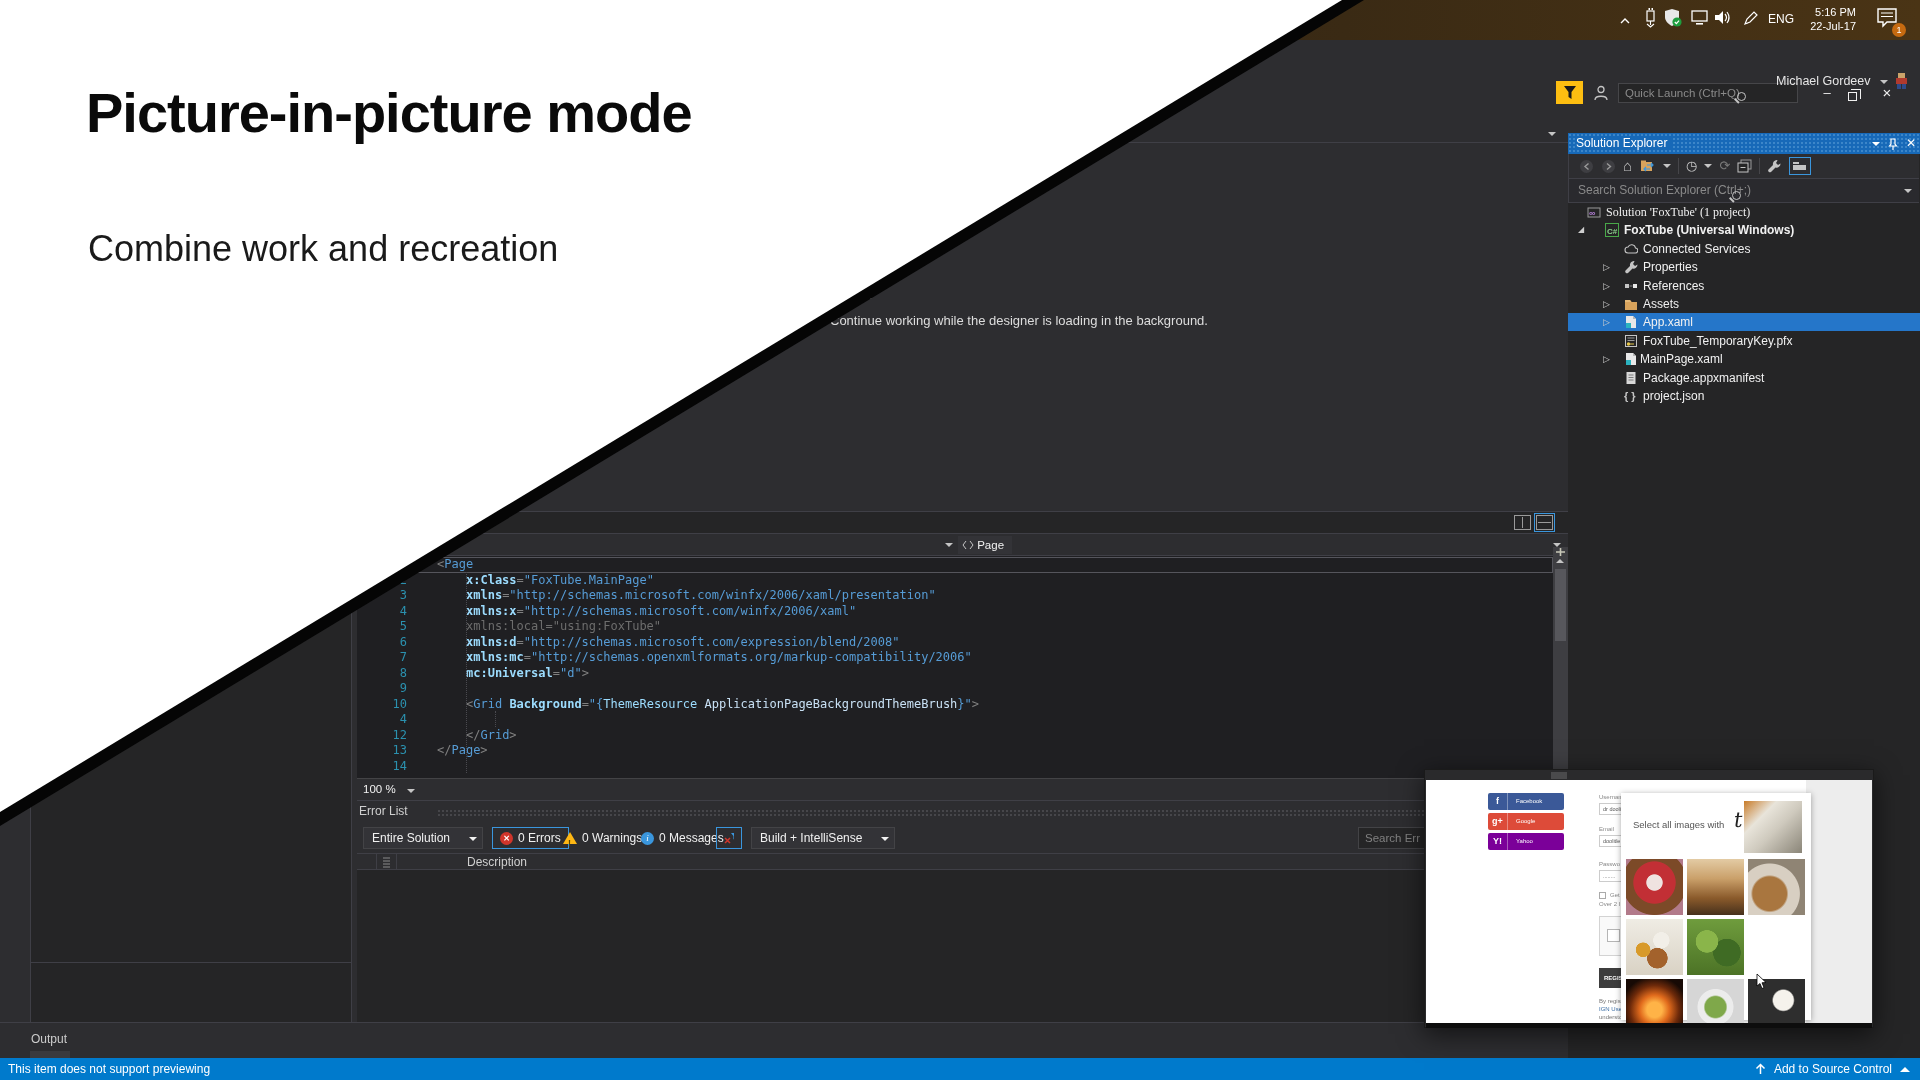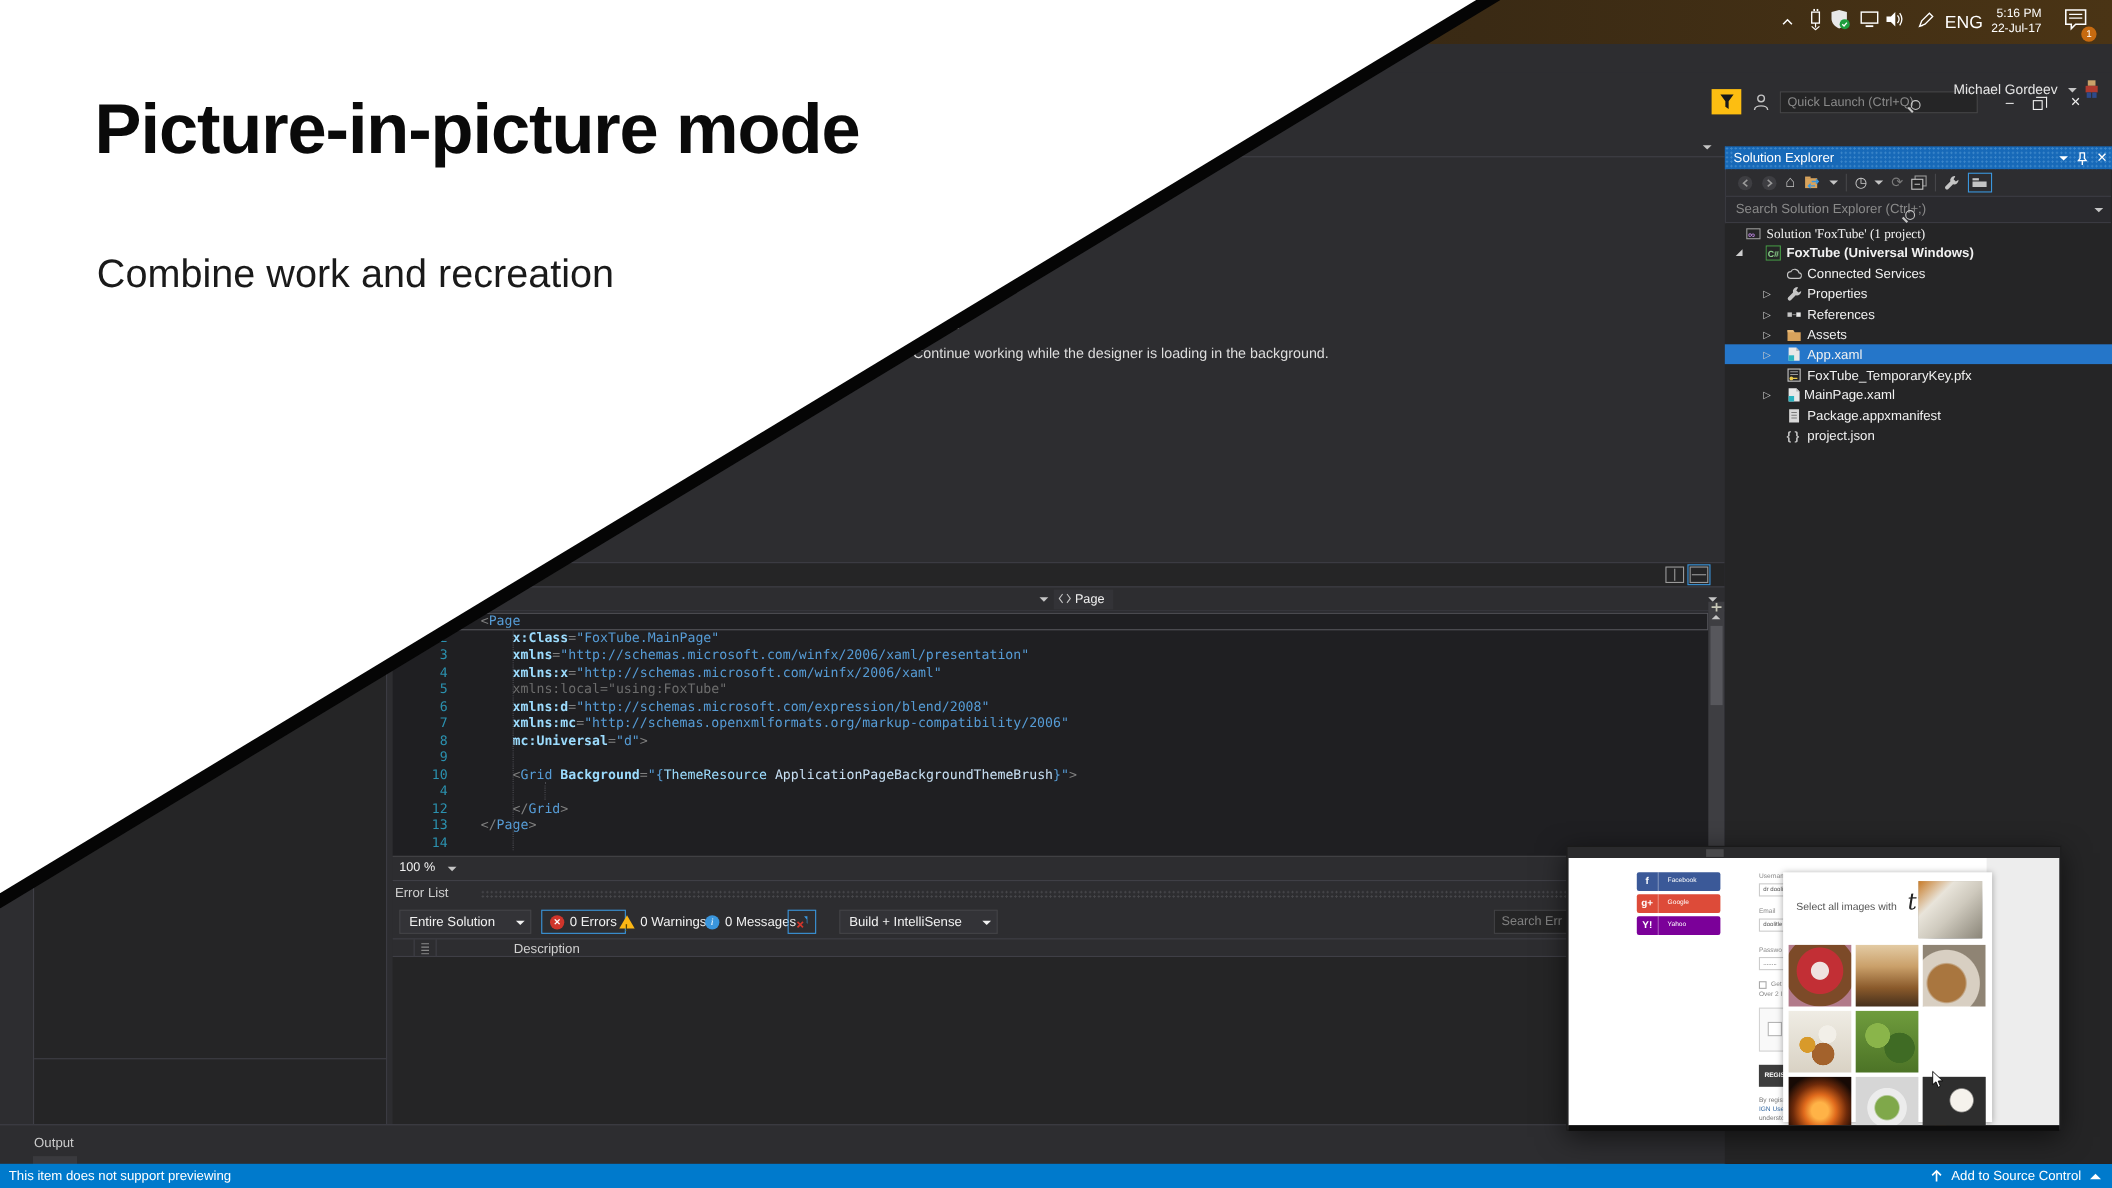--- a/index.html
+++ b/index.html
@@ -4,21 +4,21 @@
 <style>
   * { margin:0; padding:0; box-sizing:border-box; }
   html,body { width:1920px; height:1080px; overflow:hidden; background:#2D2D30;
               font-family:"Liberation Sans", sans-serif; }
   .abs { position:absolute; }
   #stage { position:relative; width:1920px; height:1080px; background:#2D2D30; overflow:hidden; }
 
   
   #taskbar { left:0; top:0; width:1920px; height:40px;
              background:linear-gradient(90deg,#241b10 0%,#3a2a14 70%,#4a3415 100%); }
-  .tray-txt { color:#fff; font-size:16px; }
+  .tray-txt { color:#fff; font-size:12px; }
   .clock { color:#fff; font-size:11px; line-height:14px; text-align:right; }
   .badge { position:absolute; right:-6px; bottom:-4px; width:14px; height:14px; border-radius:50%;
            background:#C66A10; color:#fff; font-size:9px; line-height:14px; text-align:center; }
 
   
   #titlebar { left:0; top:40px; width:1920px; height:26px; background:#2D2D30; }
   .flagbtn { left:1556px; top:41px; width:27px; height:23px; background:#FDBE11; text-align:center; }
   .ql { left:1618px; top:43px; width:180px; height:20px; background:#252526; border:1px solid #464649;
         color:#8A8A8A; font-size:11.5px; line-height:18px; padding:0 6px; }
   .winbtn { color:#F1F1F1; font-size:13px; width:22px; height:20px; text-align:center; line-height:20px; }
@@ -111,21 +111,21 @@
   #captcha { position:absolute; left:195px; top:13px; width:190px; height:227px; background:#fff;
              box-shadow:0 1px 6px rgba(0,0,0,.35); }
   .tile { position:absolute; width:57px; height:56px; }
   .cursor-arrow { position:absolute; z-index:30; }
 
   
   #slide-black { left:0; top:0; width:1920px; height:1080px; background:#050505;
                  clip-path:polygon(0 0,1364px 0,0 826px); z-index:40; }
   #slide-white { left:0; top:0; width:1920px; height:1080px; background:#FFFFFF;
                  clip-path:polygon(0 0,1342px 0,0 812px); z-index:41; }
-  #slide-title { left:86px; top:80px; color:#0a0a0a; font-size:64px; font-weight:bold; z-index:42;
+  #slide-title { left:86px; top:80px; color:#0a0a0a; font-size:56px; font-weight:bold; z-index:42;
                  letter-spacing:-1px; }
   #slide-sub { left:88px; top:228px; color:#1a1a1a; font-size:36px; z-index:42; }
 
   .mag { display:inline-block; width:9px; height:9px; border:1.5px solid currentColor; border-radius:50%;
          position:relative; }
   .mag:after { content:""; position:absolute; left:-4px; top:7px; width:6px; height:1.5px; background:currentColor;
                transform:rotate(45deg); }
   .caret { display:inline-block; width:0; height:0; border-left:4px solid transparent;
            border-right:4px solid transparent; border-top:4px solid #C5C5C5; }
   .restore-ico { display:inline-block; width:9px; height:9px; border:1px solid #F1F1F1; position:relative; }
@@ -305,21 +305,21 @@
     <div class="tglbtn" style="left:277px;top:26px">
       <span class="infico">i</span>
       <span>0 Messages</span>
     </div>
     <div class="tglbtn on" style="left:359px;top:26px;width:26px">
       <svg width="14" height="14">
           <path d="M1 12 l5-5 M1 7 l5 5" stroke="#D0352B" stroke-width="1.5"></path>
           <path d="M7 2 h6 l-2.4 3 v4 l-1.2-1 v-3 Z" fill="#3A96DD"></path>
         </svg>
     </div>
-    <div class="combo" style="left:406px;top:26px;width:144px">
+    <div class="combo" style="left:394px;top:26px;width:144px">
       <span class="cv">Build + IntelliSense</span>
       <span class="cc"></span>
     </div>
     <div class="el-search">
       <span>Search Err</span>
     </div>
 
     <div class="el-head">
       <span class="vline" style="left:19px"></span>
       <svg width="9" height="11" style="position:absolute;left:25px;top:3px">

